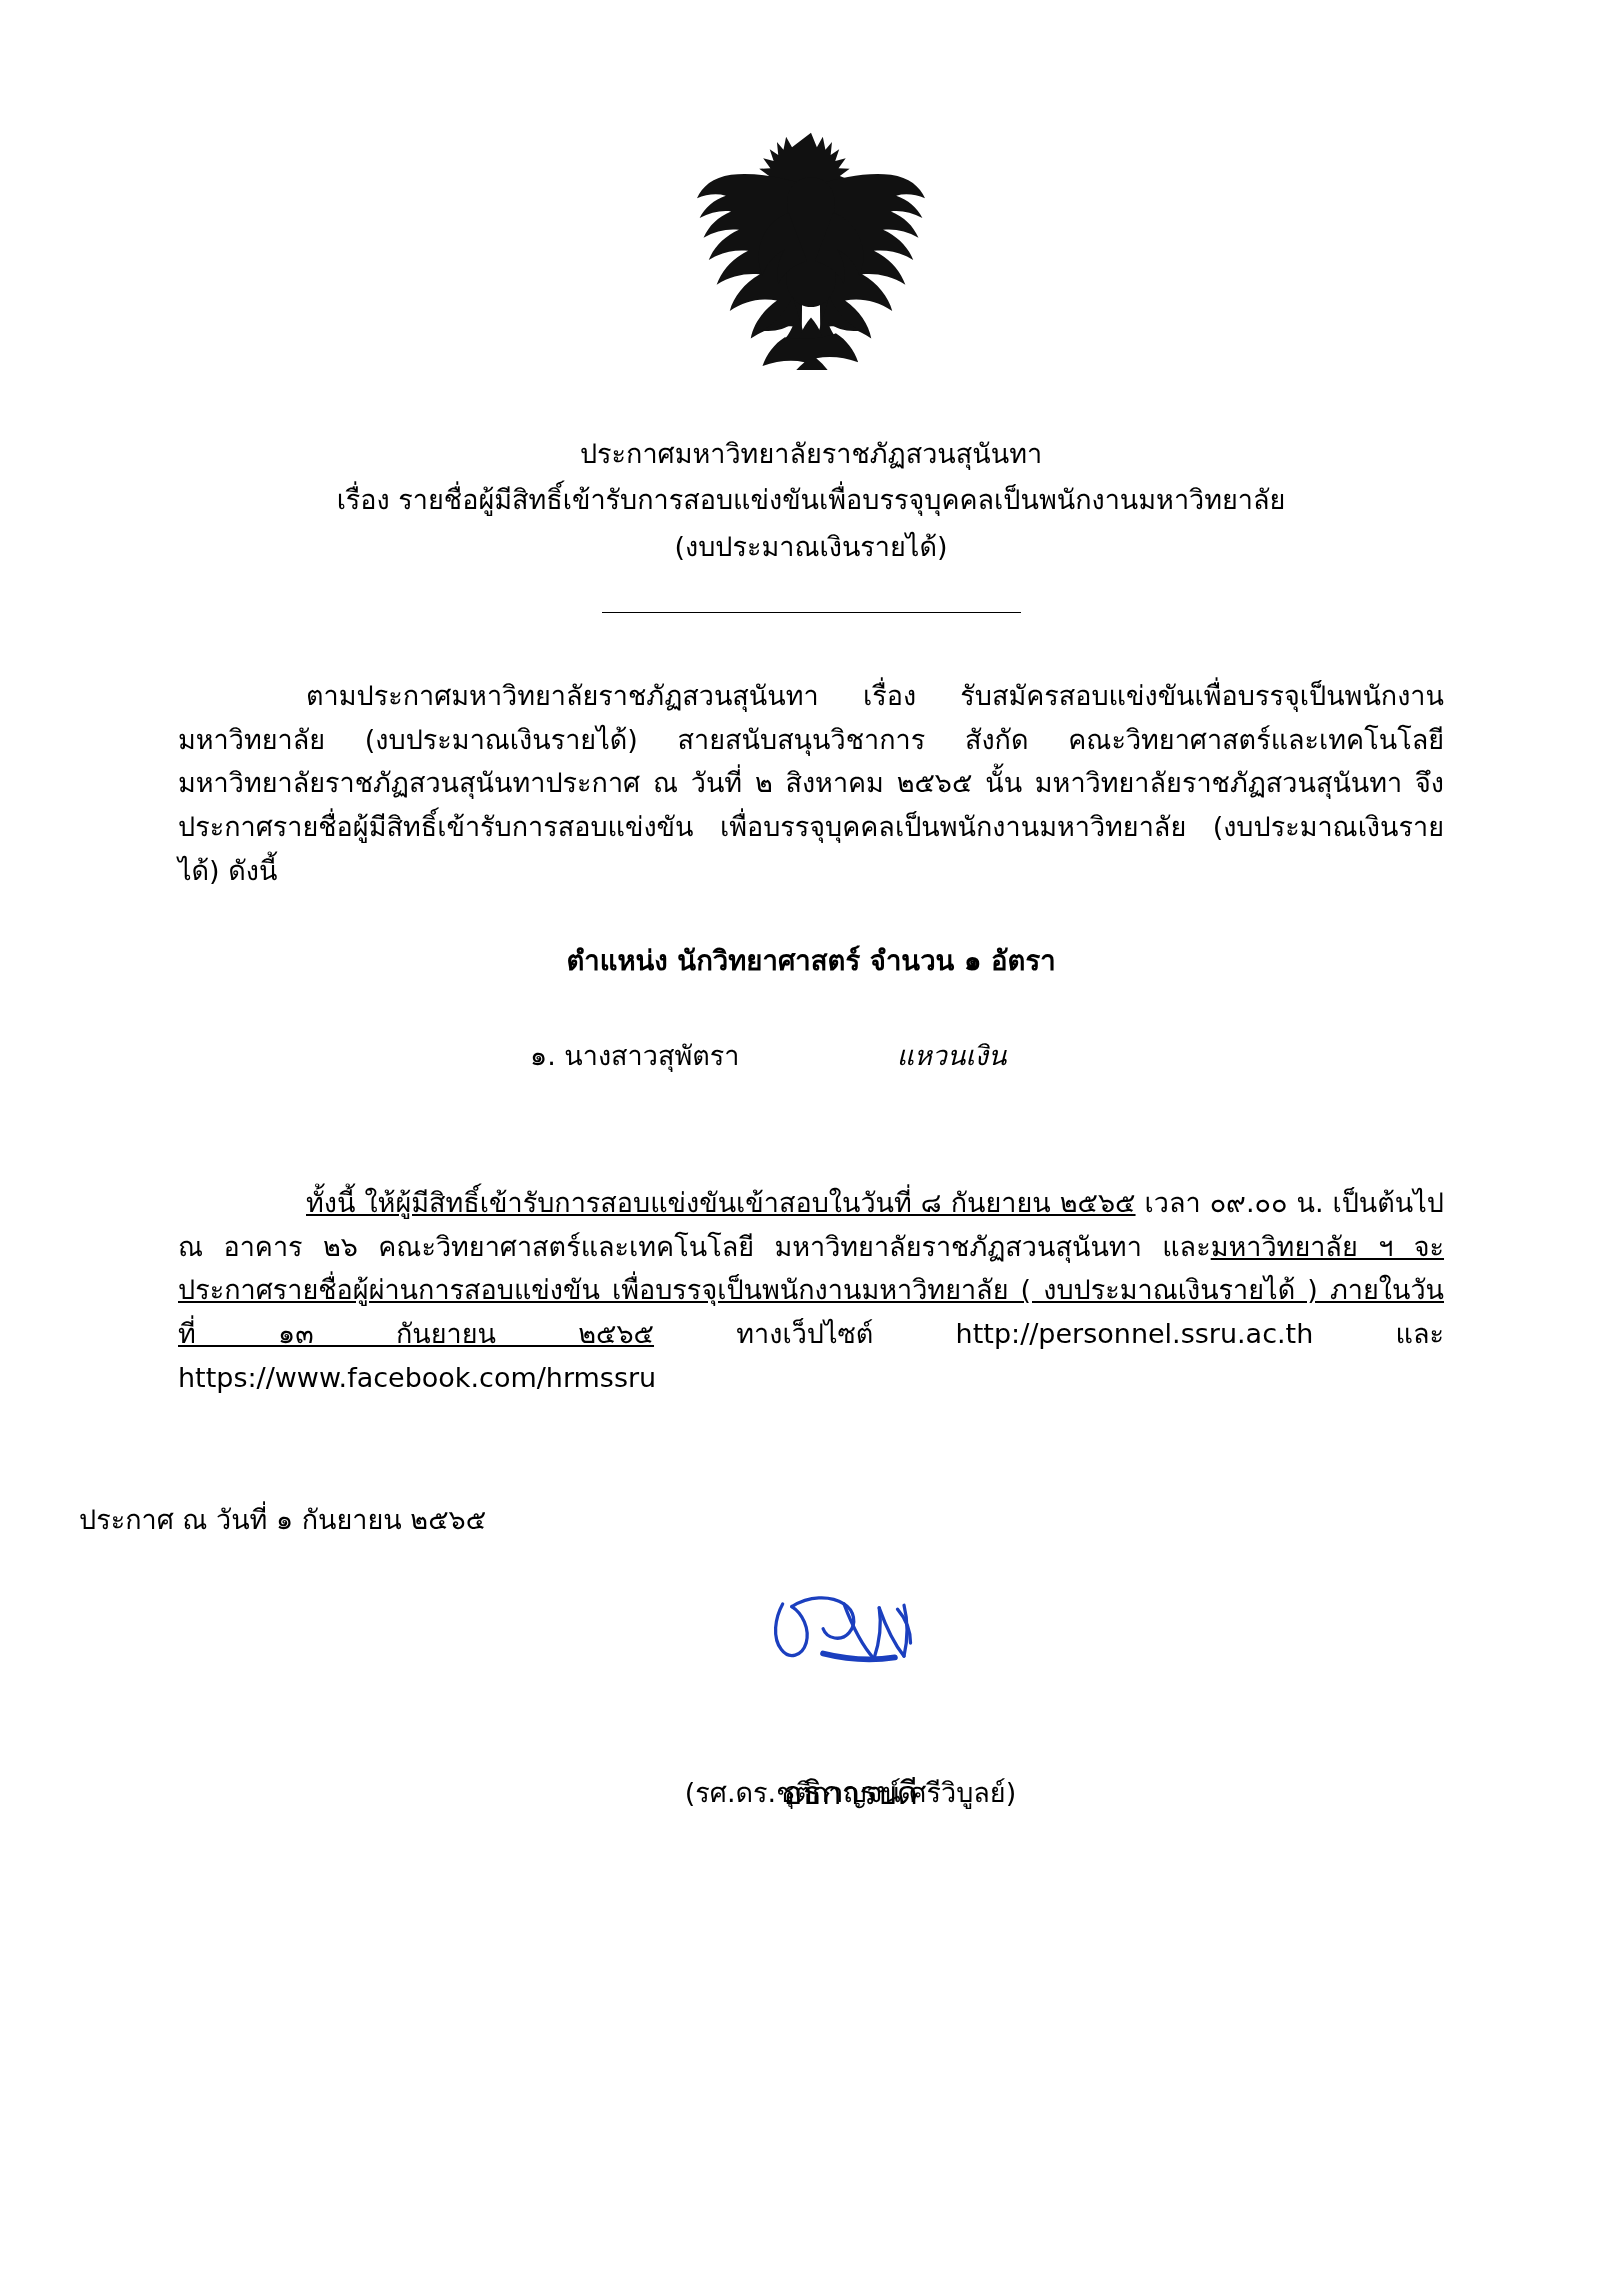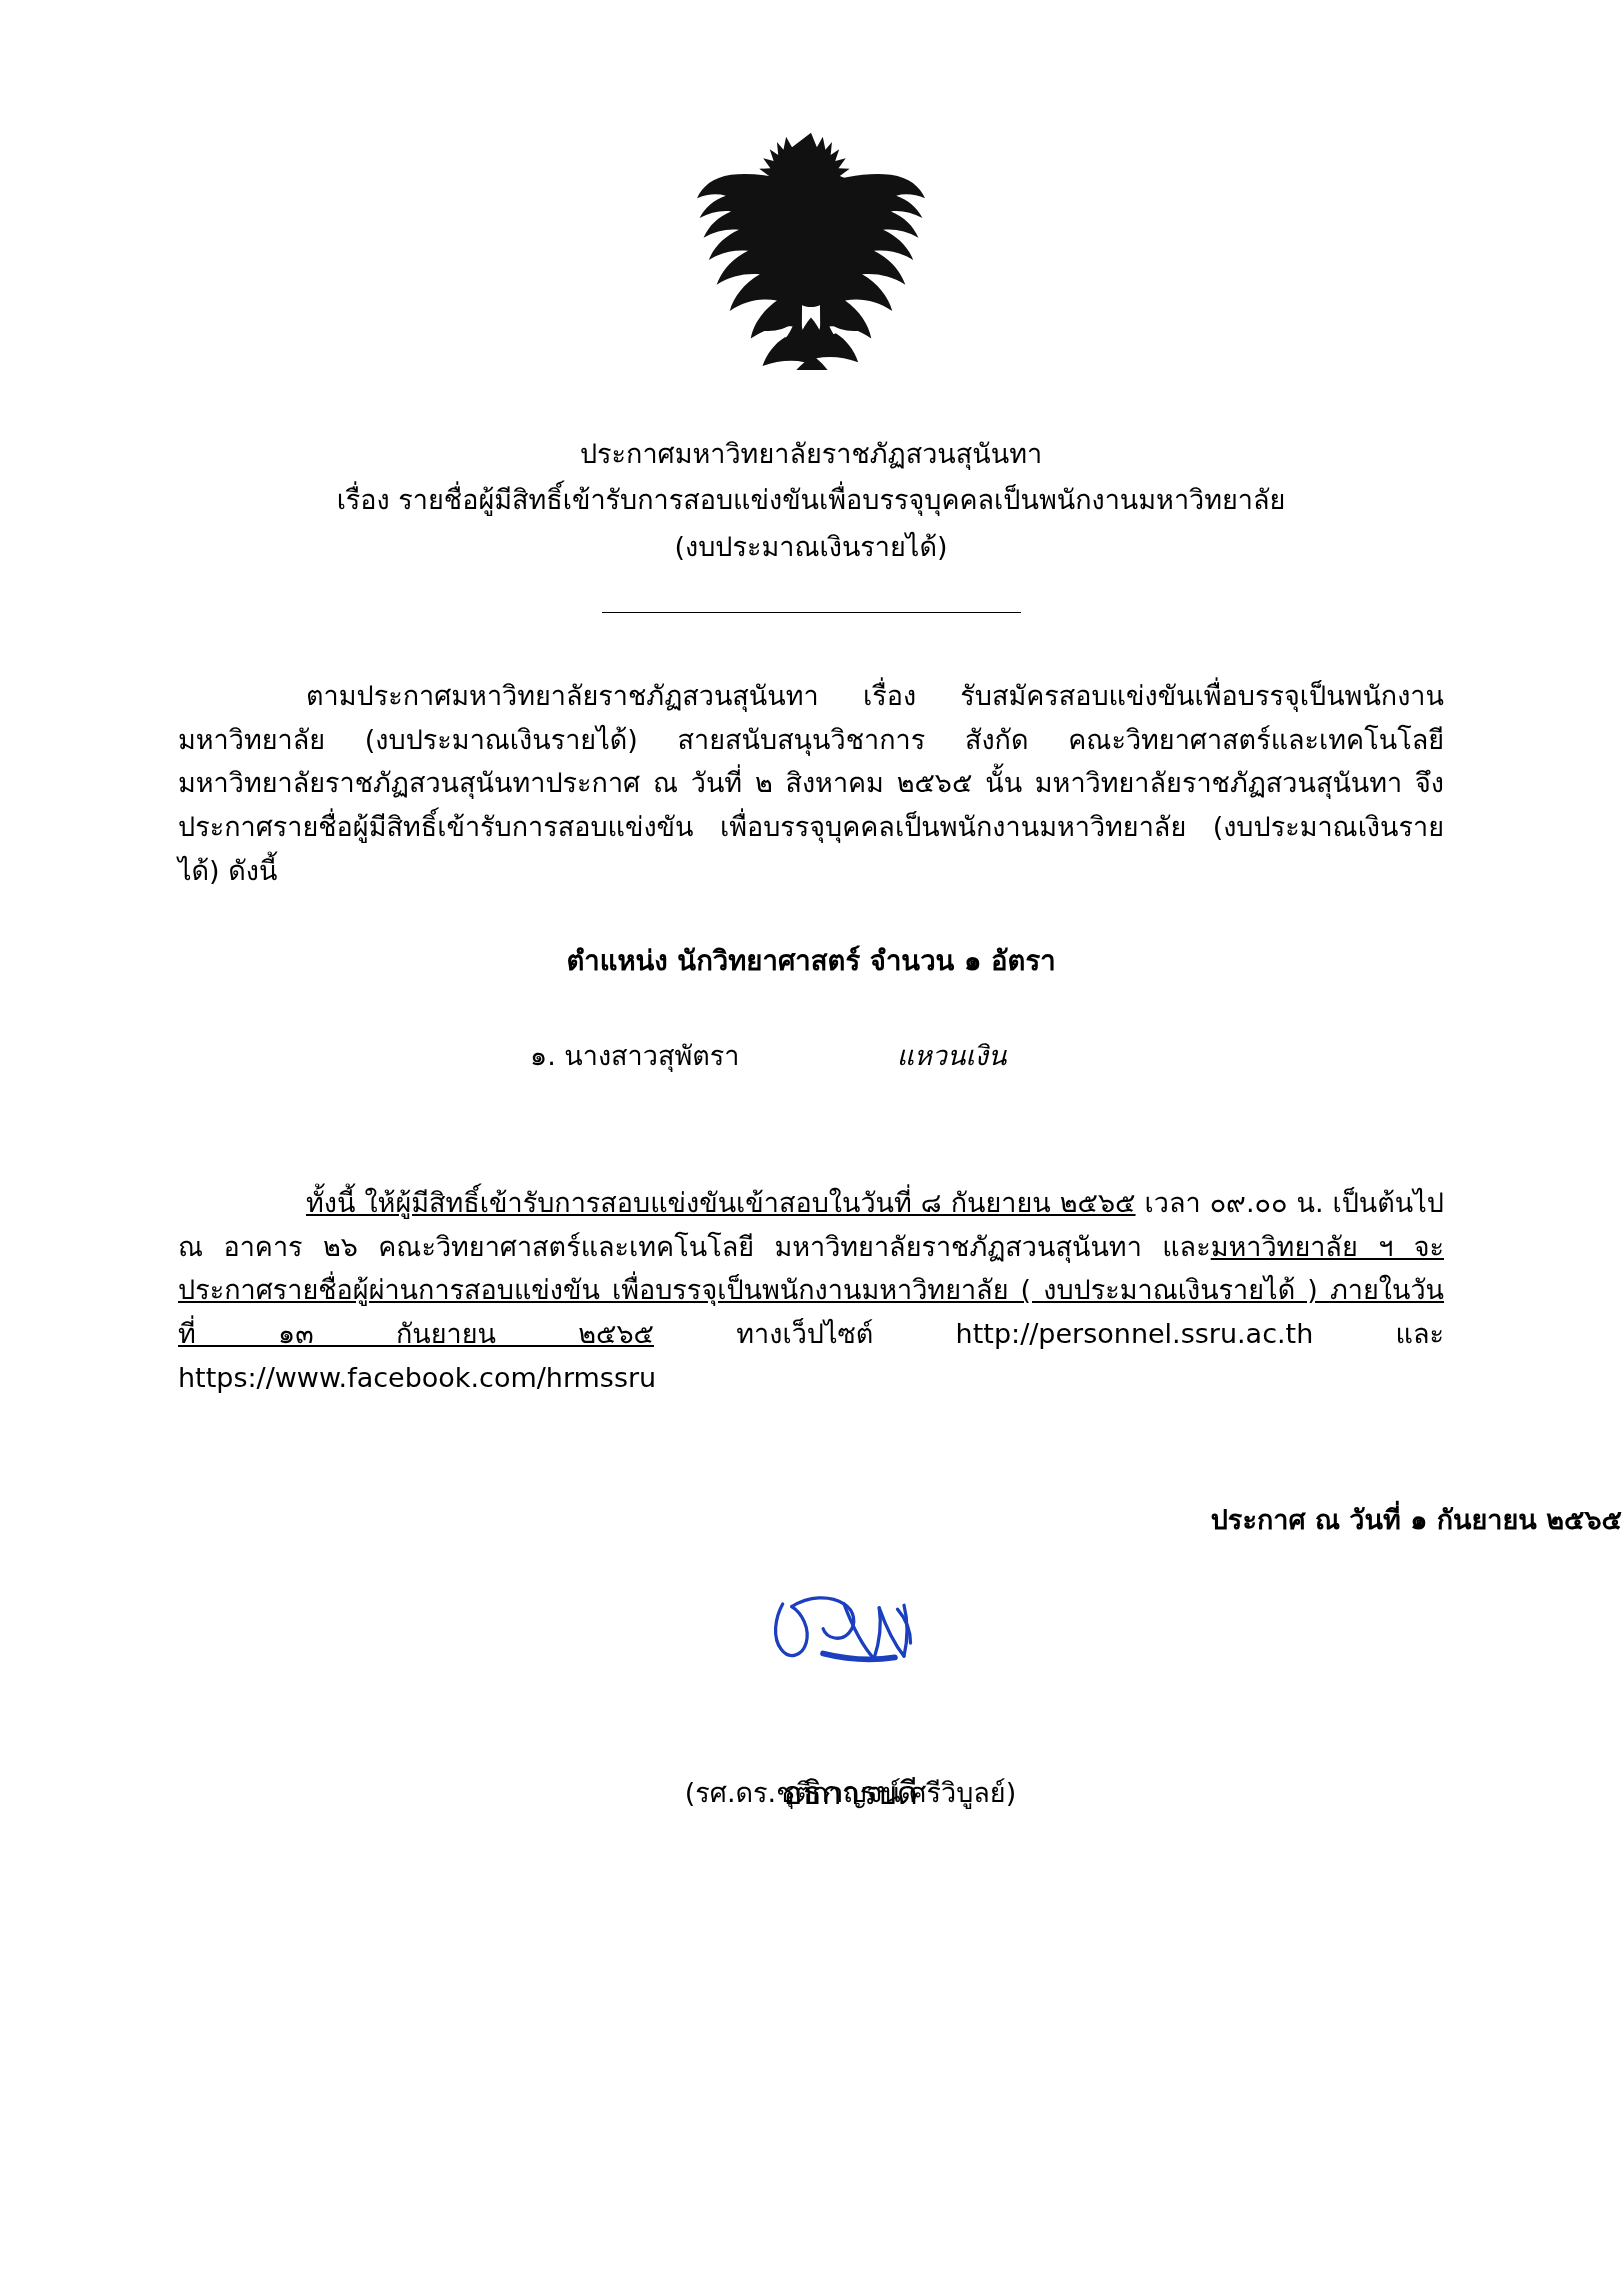--- a/index.html
+++ b/index.html
@@ -115,25 +115,24 @@
     line-height: 1.62;
     text-align: justify;
     text-justify: inter-word;
   }
   .u { text-decoration: underline; }
 
   .announce-date {
     position: absolute;
     top: 1498px;
     left: 0; right: 0;
-    text-align: right;
-    font-size: 27px;
-    padding-left: 79px;
-    box-sizing: border-box;
-    font-weight: bold;
+    text-align: left;
+    font-size: 27px;
+    padding-left: 79px;
+    box-sizing: border-box;
   }
 
   
   .sign-wrap {
     position: absolute;
     top: 1570px;
     left: 0; right: 0;
     display: flex;
     justify-content: center;
     padding-left: 79px;

